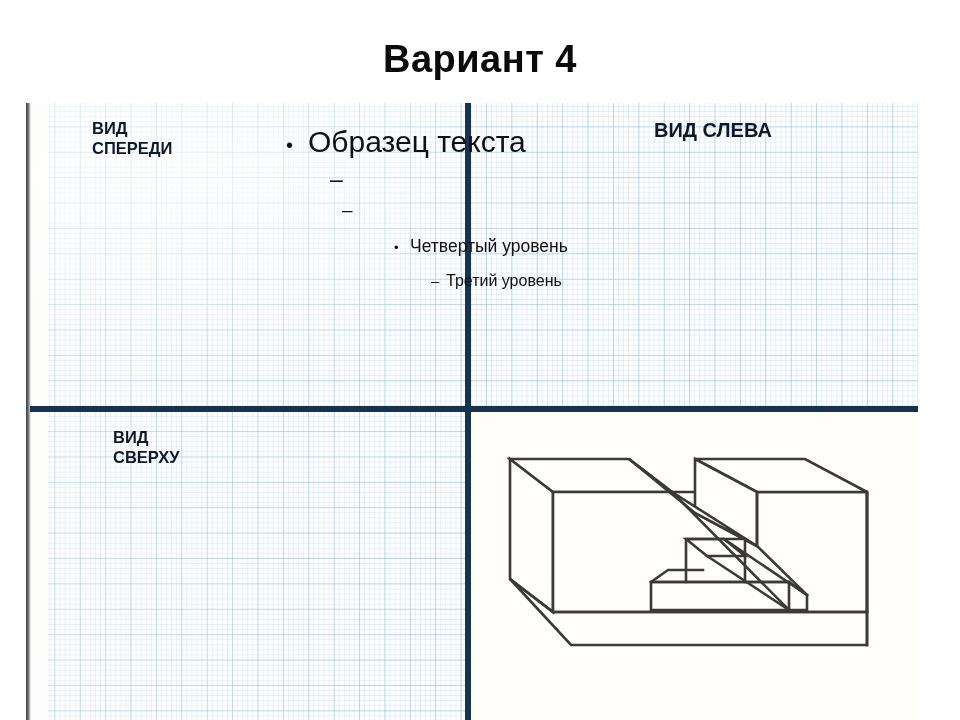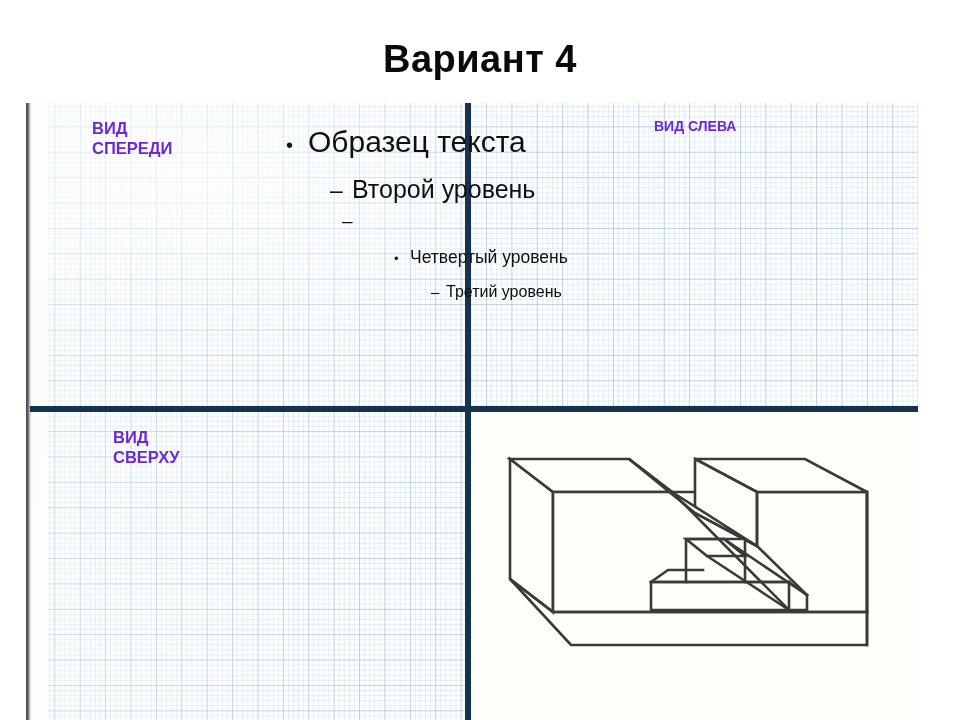--- a/index.html
+++ b/index.html
@@ -96,34 +96,34 @@
   #axis-vertical {
     left: 465px;
     top: 103px;
     width: 6px;
     height: 617px;
   }
 
   
   .quad-label {
     position: absolute;
-    color: #6d28d9;
+    color: #0f172a;
     font-weight: bold;
     line-height: 1.22;
     white-space: pre-line;
   }
   #label-front {
     left: 92px;
     top: 118px;
     font-size: 16.5px;
   }
   #label-left {
     left: 654px;
     top: 118px;
-    font-size: 14px;
+    font-size: 20px;
   }
   #label-top {
     left: 113px;
     top: 427px;
     font-size: 16.5px;
   }
 
   
   #drawing-panel {
     position: absolute;
@@ -265,21 +265,20 @@
     </svg>
   </div>
 
   <div id="outline">
     <div class="lvl lvl1">
       <span class="marker">•</span>
       <span class="txt">Образец текста</span>
     </div>
     <div class="lvl lvl2">
       <span class="marker">–</span>
-      <span class="txt">Второй уровень</span>
     </div>
     <div class="lvl lvl3">
       <span class="marker">–</span>
     </div>
     <div class="lvl lvl4">
       <span class="marker">•</span>
       <span class="txt">Четвертый уровень</span>
     </div>
     <div class="lvl lvl5">
       <span class="marker">–</span>

